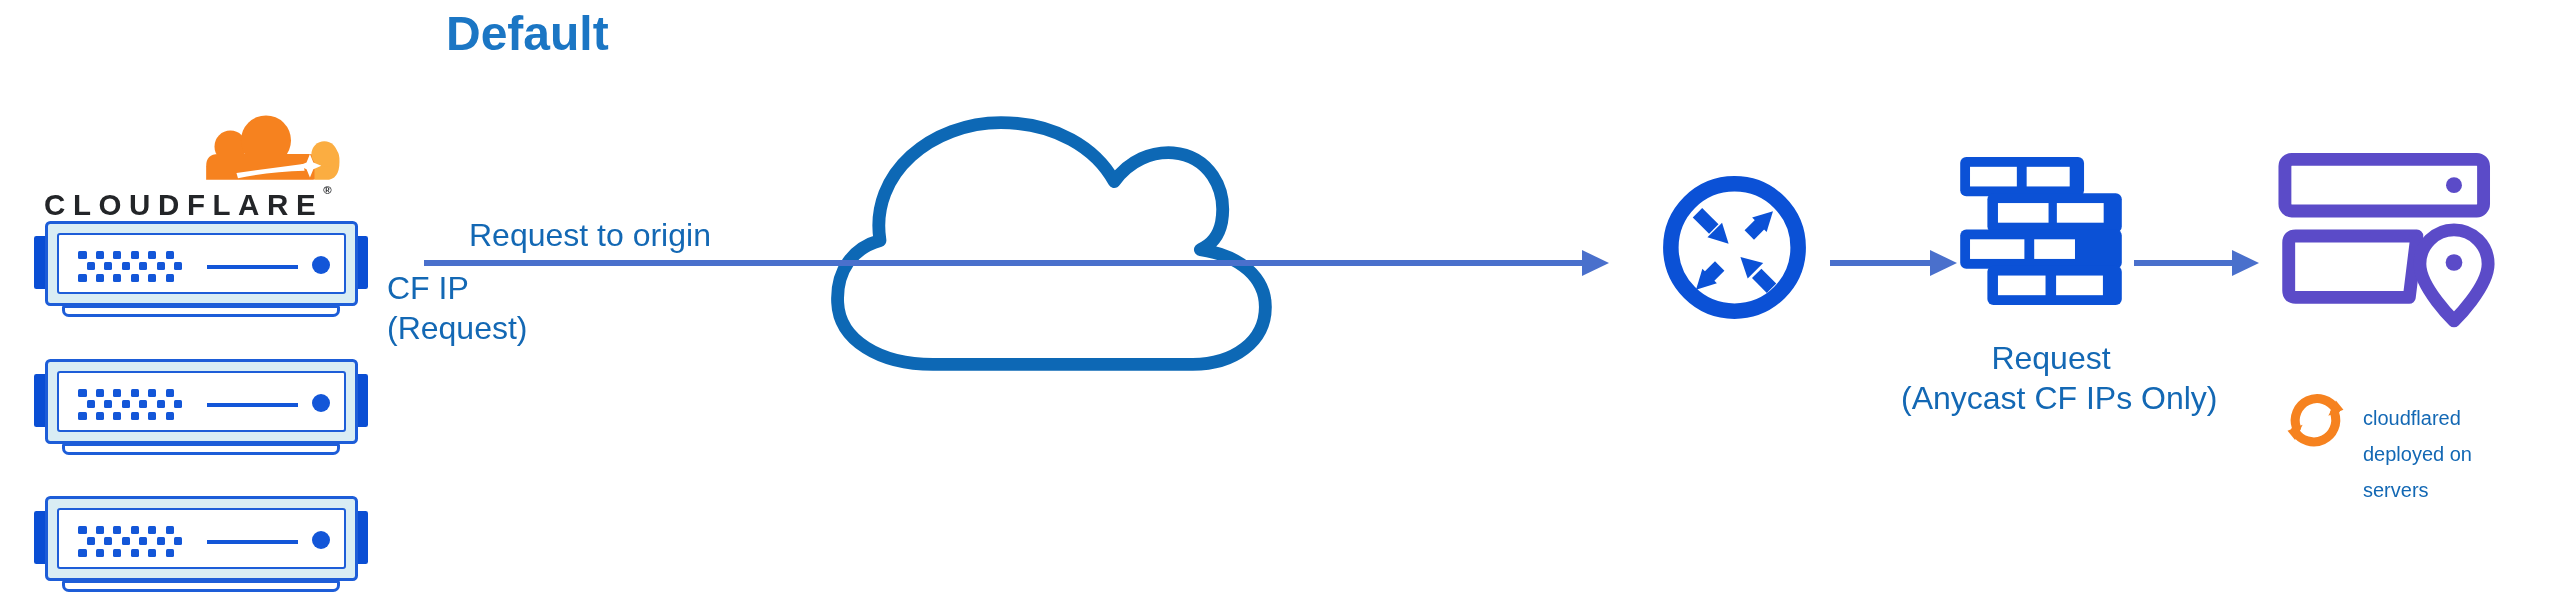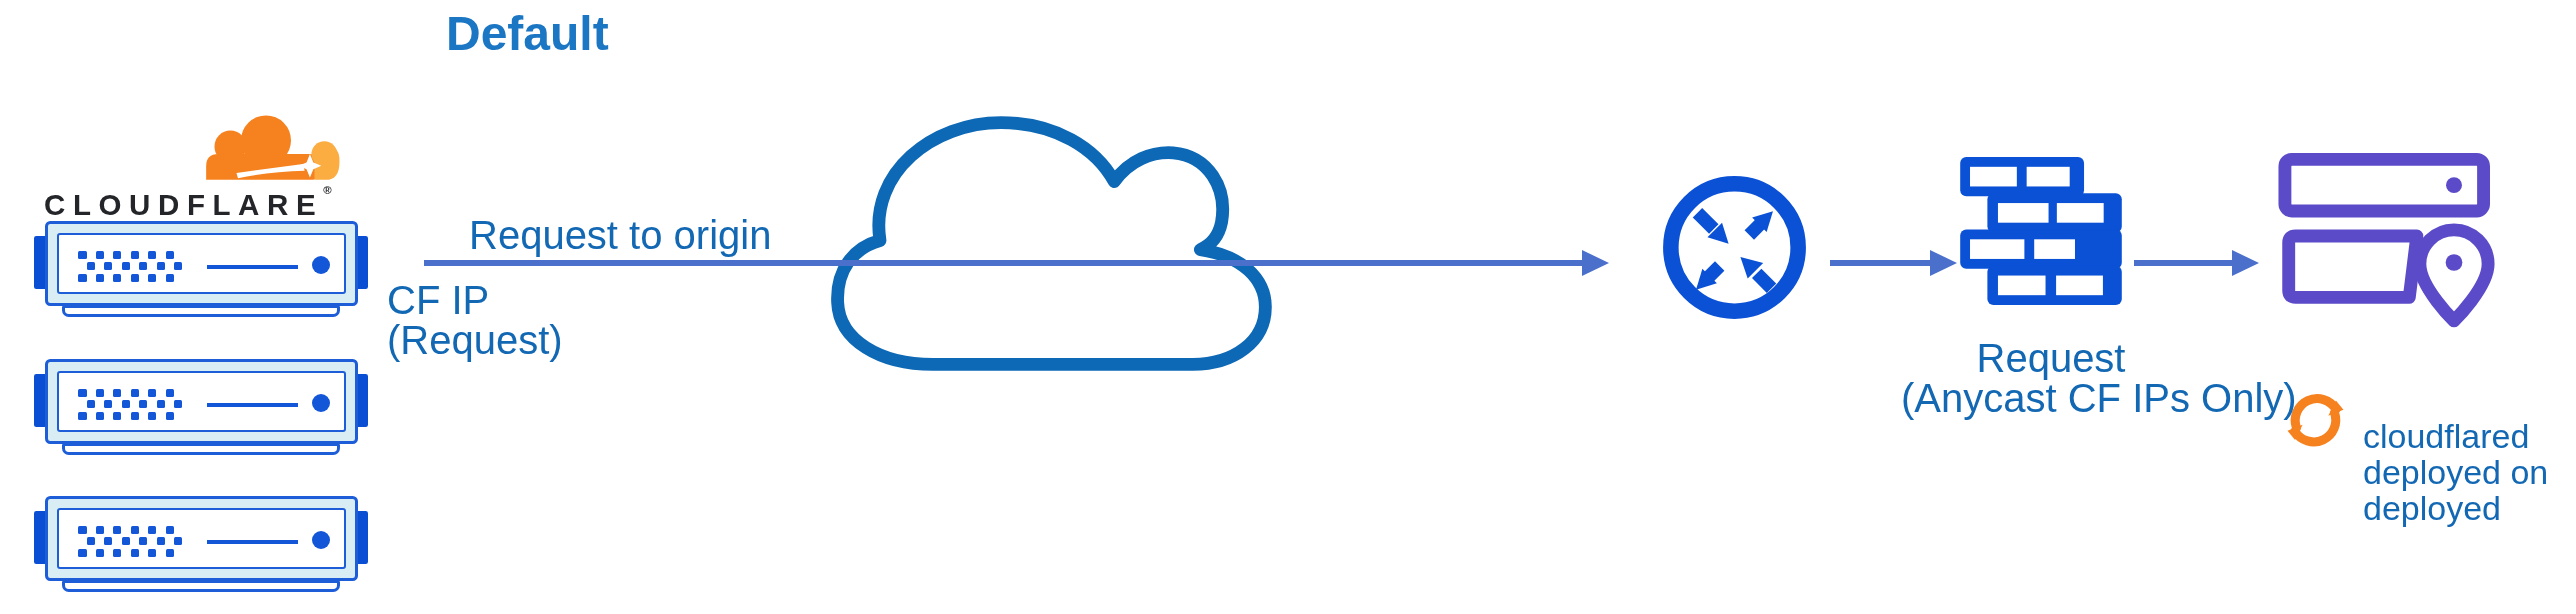--- a/index.html
+++ b/index.html
@@ -1,21 +1,21 @@
 <!DOCTYPE html>
 <html style="font-size:12px"><head>
 <meta charset="utf-8">
 <style>
   html,body{margin:0;padding:0;background:#fff}
   .canvas{position:relative;width:2576px;height:614px;background:#ffffff;overflow:hidden;
           font-family:"Liberation Sans",sans-serif}
   .abs{position:absolute}
   .title{position:absolute;left:446px;top:6px;font-size:48px;font-weight:700;color:#1b76c4;
          white-space:nowrap;z-index:6}
-  .label{position:absolute;font-size:40px;line-height:40px;color:#1368b4;white-space:nowrap;z-index:6}
+  .label{position:absolute;font-size:32px;line-height:40px;color:#1368b4;white-space:nowrap;z-index:6}
   .label.center{text-align:center}
   .flowline{position:absolute;height:6px;background:#4a70cc;z-index:5}
   .arrowhead{position:absolute;width:0;height:0;border-top:13px solid transparent;
              border-bottom:13px solid transparent;border-left:27px solid #4a70cc;z-index:5}
   .wordmark{position:absolute;left:44px;top:184px;font-size:29.5px;font-weight:800;
             letter-spacing:7.6px;color:#232528;white-space:nowrap}
   .wordmark sup{font-size:11.4px;letter-spacing:0;vertical-align:21px}
   
   .server{position:absolute;left:0;width:334px;height:98px}
   .tab{position:absolute;top:15px;width:13.6px;height:53px;background:#0a4ed4;border-radius:2.3px}
@@ -137,21 +137,21 @@
             <span class="dot" style="left:107px;top:39px"></span>
           <span class="sline"></span>
           <span class="sled"></span>
         </span>
       </span>
       <span class="sbase"></span>
     </div>
     </div>
 
   <div class="label" style="left:469px;top:215px">Request to origin</div>
-  <div class="label" style="left:387px;top:280px">
+  <div class="label" style="left:387px;top:268px">
     <div>CF IP</div>
     <div>(Request)</div>
   </div>
 
   <svg class="abs" style="left:819px;top:112px;z-index:1" width="462" height="266" viewBox="0 0 610 352">
     <path d="M150 334
              C 80 334 26 302 24 252
              C 22 210 44 180 80 170
              C 66 80 150 14 240 14
              C 312 14 366 48 390 92
@@ -219,20 +219,20 @@
       <path d="M79.1 29.5 A29 29 0 0 0 26.8 53.9" fill="none" stroke="#f6821f" stroke-width="12" stroke-linecap="round"></path>
       <polygon points="25,70 35,50 15,58" fill="#f6821f"></polygon>
     </g>
     <use href="#syncarc" transform="rotate(180 52 44)"></use>
   </svg>
 
   <div class="label center" style="left:1901px;top:338px;width:300px">
     <div>Request</div>
     <div>(Anycast CF IPs Only)</div>
   </div>
-  <div class="label" style="left:2363px;top:418px;font-size:34px;line-height:36px">
+  <div class="label" style="left:2363px;top:400px;font-size:20px;line-height:36px">
     <div>cloudflared</div>
     <div>deployed on</div>
-    <div>deployed</div>
+    <div>servers</div>
   </div>
 
 </div>
 
 
 </body></html>

